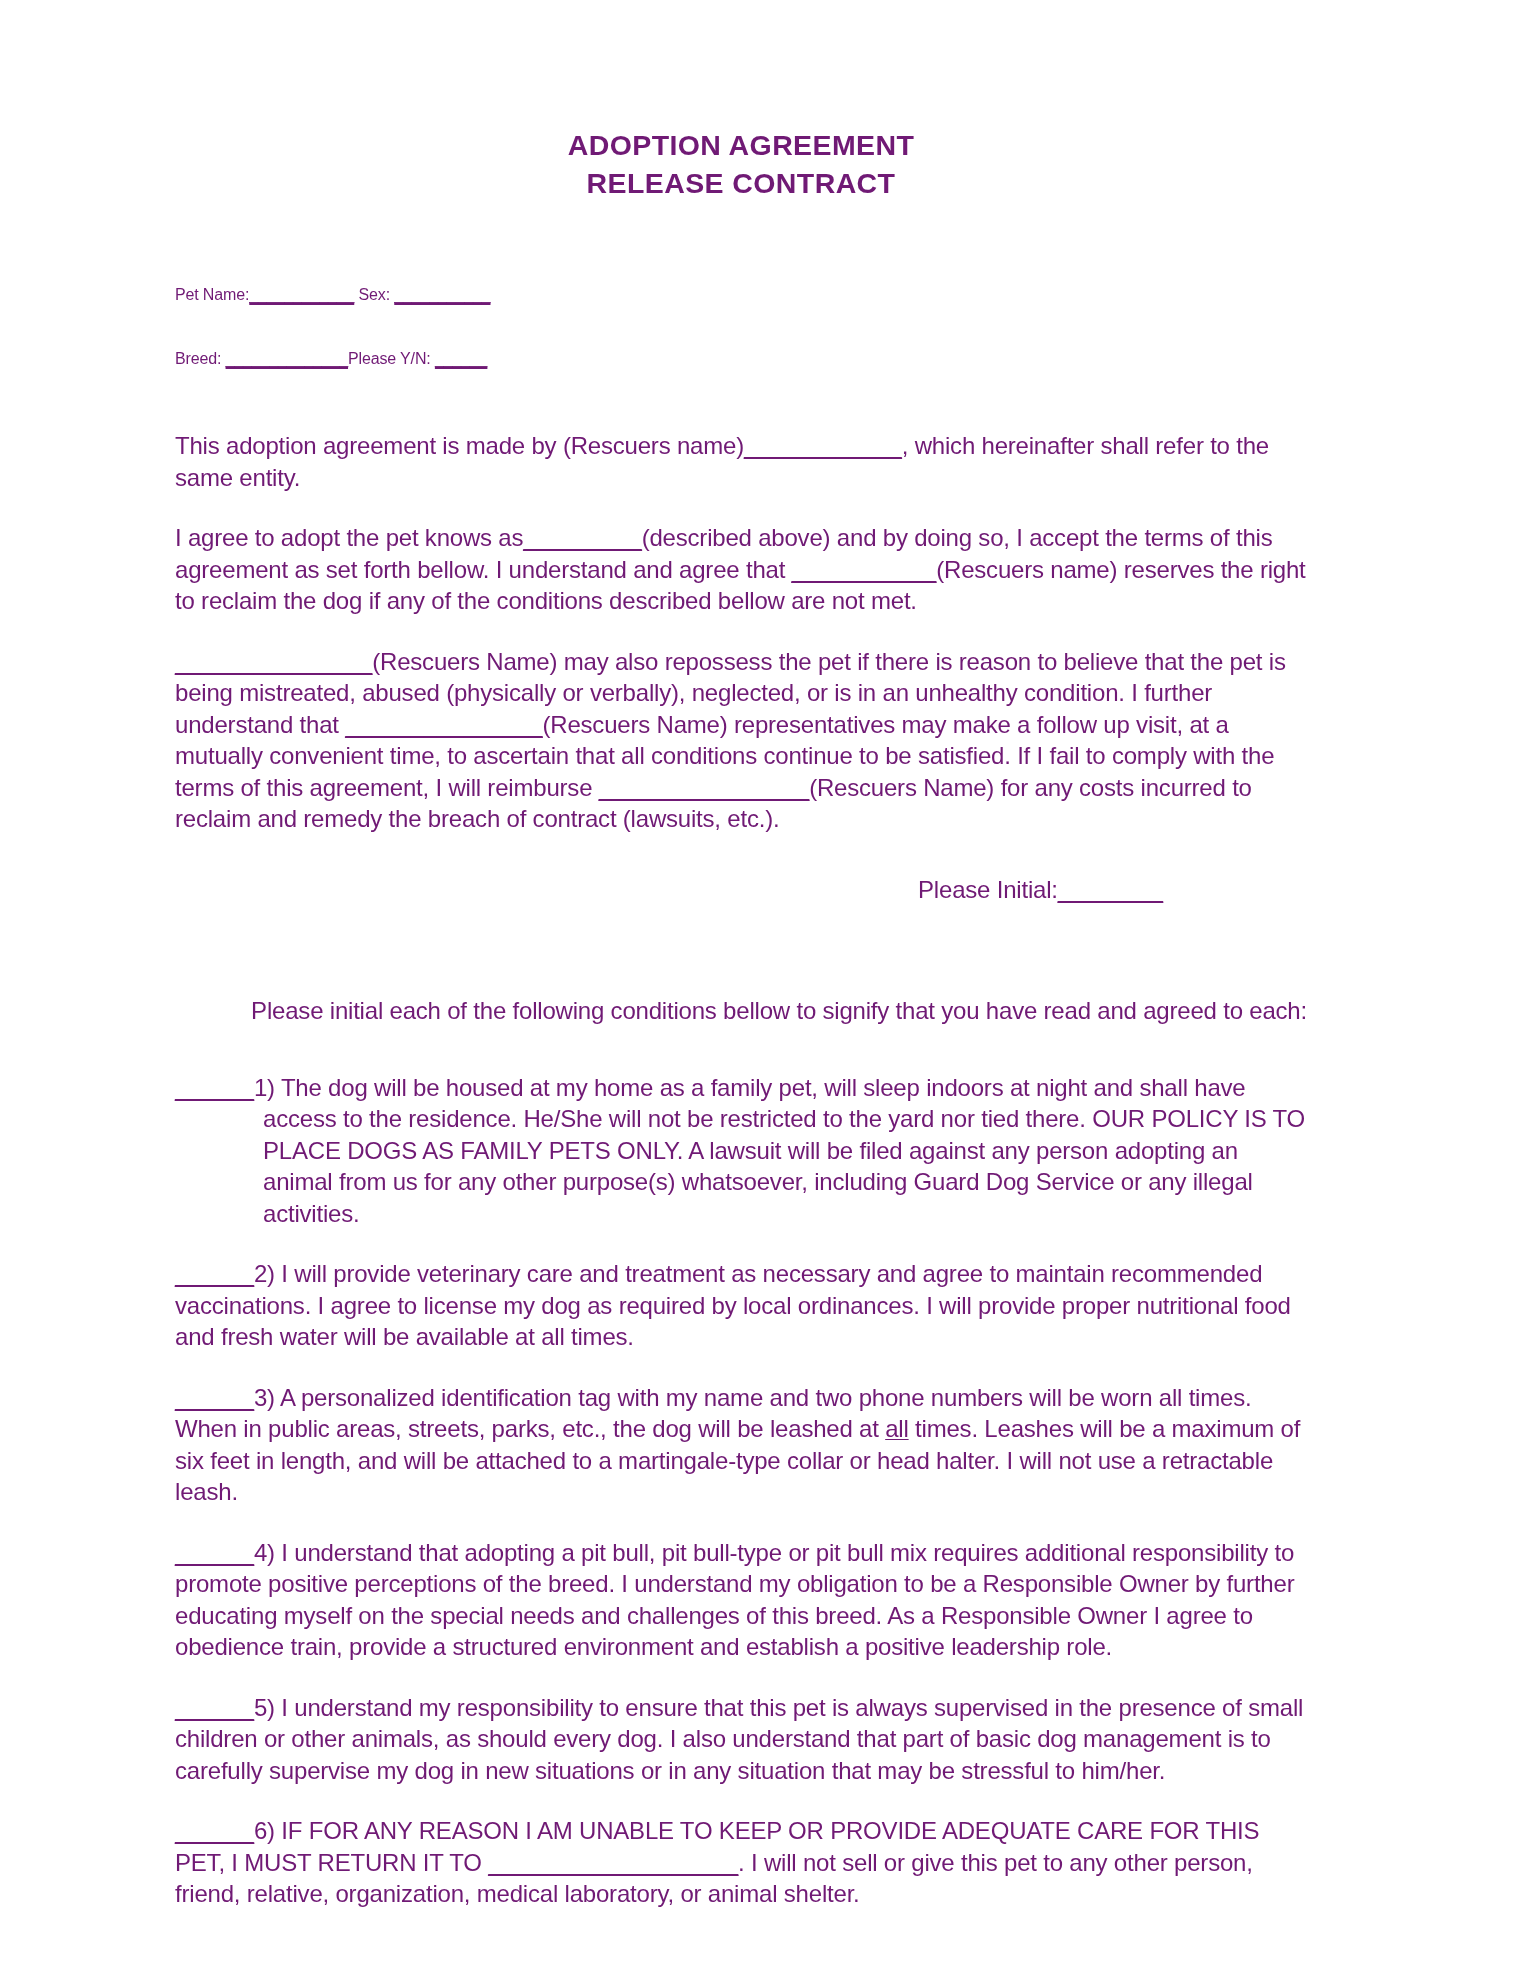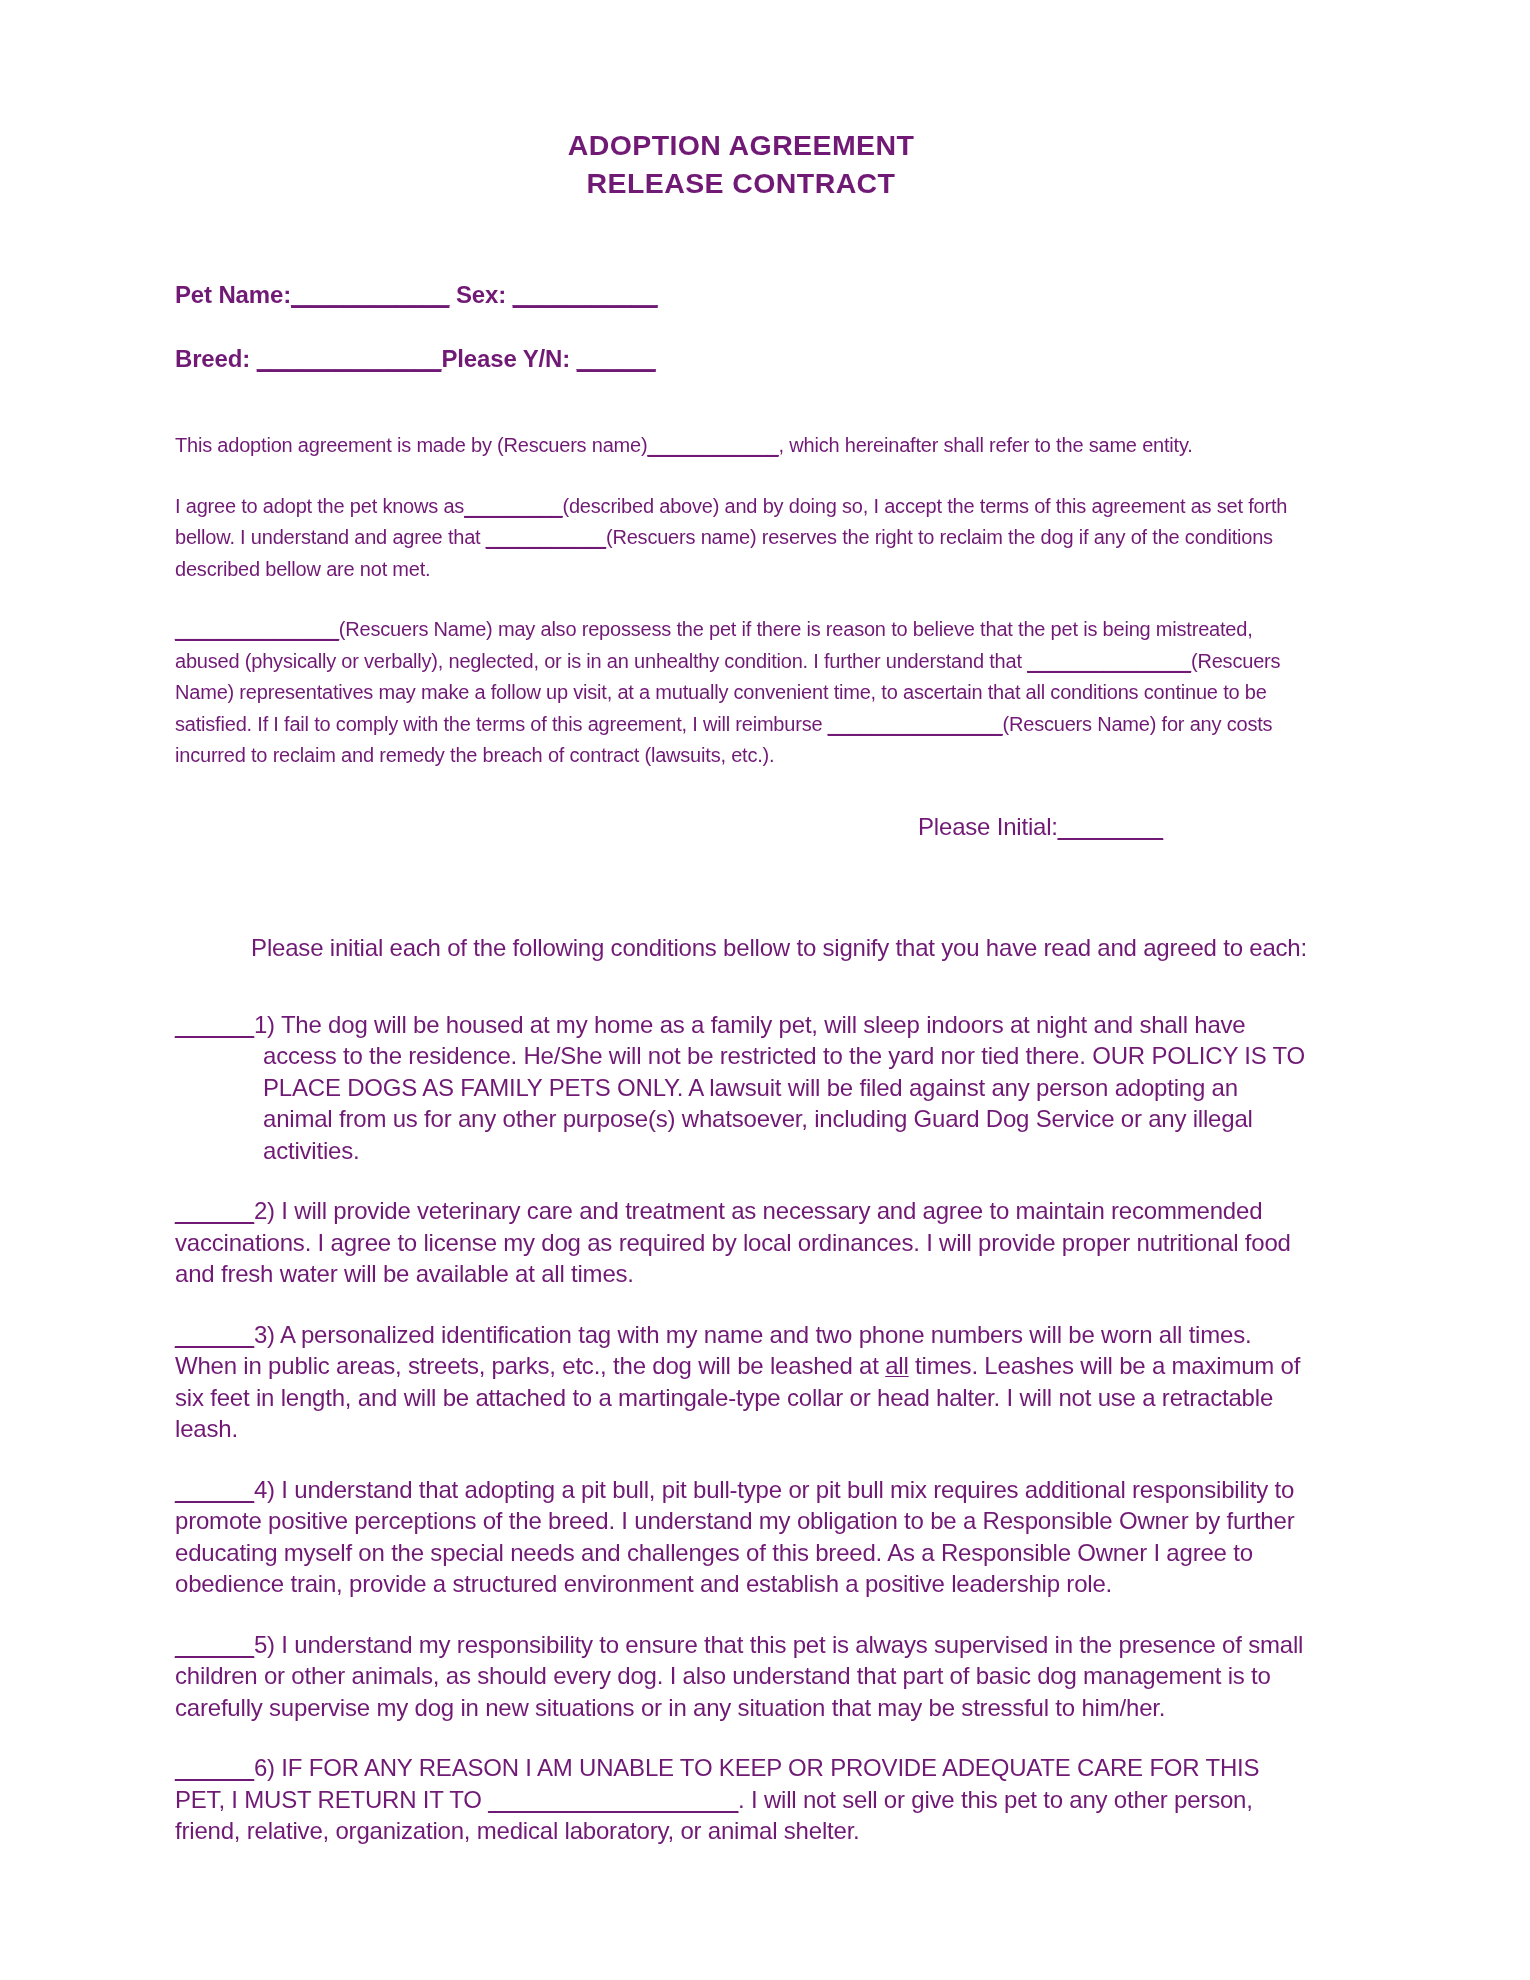--- a/index.html
+++ b/index.html
@@ -36,40 +36,39 @@
     letter-spacing: 0.4px;
     line-height: 38px;
     white-space: pre;
   }
 
   
   .form-block {
     margin-top: 78px;
   }
   .form-row {
-    font-size: 24px;
+    font-size: 16px;
     line-height: 30px;
     margin-bottom: 34px;
     white-space: pre;
     letter-spacing: -0.15px;
-    font-weight: bold;
   }
   .blank {
     text-decoration: underline;
     text-underline-offset: 3px;
     text-decoration-thickness: 1.6px;
     white-space: pre;
   }
 
   
   .body-block {
     margin-top: 56px;
   }
   p.para {
-    font-size: 20px;
+    font-size: 24px;
     line-height: 31.5px;
     margin: 0 0 29px 0;
     letter-spacing: -0.2px;
     text-align: left;
   }
   p.para.tight { margin-bottom: 0; }
 
   .initial-line {
     font-size: 24px;
     line-height: 31.5px;

